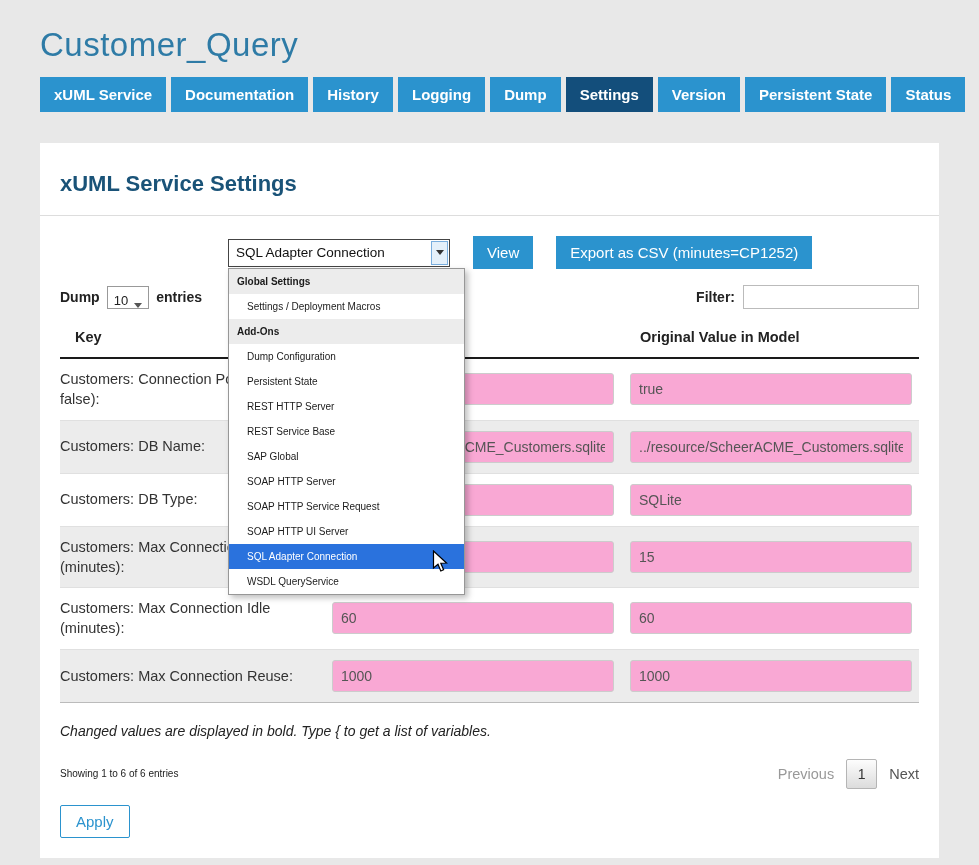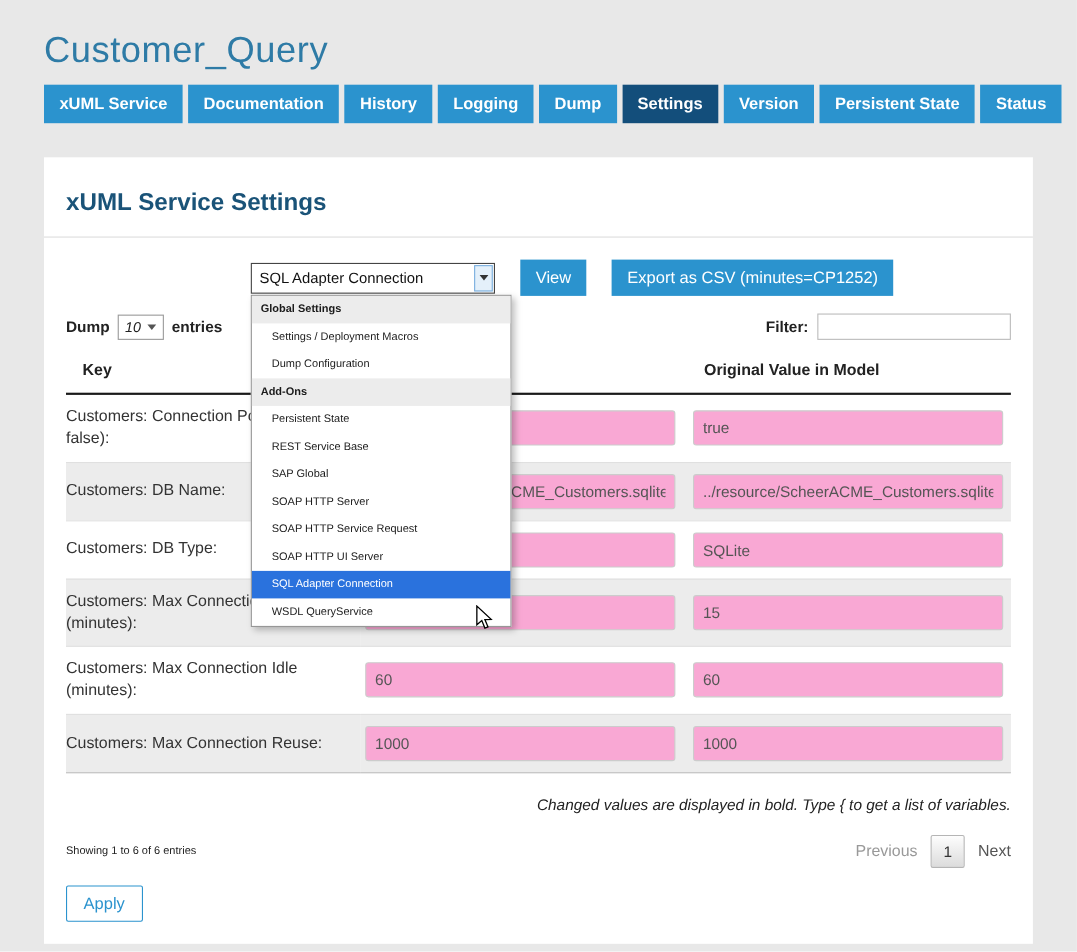--- a/index.html
+++ b/index.html
@@ -52,22 +52,22 @@
     height: 25px; display: flex; align-items: center; font-size: 10px;
     color: #1b1b1b; padding-left: 18px; cursor: pointer; white-space: nowrap;
   }
   .dd-row.group { background: #ececec; font-weight: 700; padding-left: 8px; cursor: default; }
   .dd-row.selected { background: #2a72dd; color: #fff; }
   .cursor { position: absolute; left: 203px; top: 281px; z-index: 60; }
 
   .list-controls { display: flex; justify-content: space-between; align-items: center; margin: 16px 0 10px; }
   .length { display: flex; align-items: center; gap: 7px; font-size: 14px; font-weight: 700; color: #222; }
   .page-size {
-    display: inline-flex; align-items: center; gap: 6px; border: 1px solid #999;
-    background: #fff; height: 23px; padding: 0 6px; font-size: 13px; font-weight: 400; cursor: pointer; font-style: italic;
+    display: inline-flex; align-items: flex-end; gap: 6px; border: 1px solid #999;
+    background: #fff; height: 23px; padding: 0 6px; font-size: 13px; font-weight: 400; cursor: pointer;
   }
   .page-size .caret {
     display: inline-block; border-left: 4px solid transparent;
     border-right: 4px solid transparent; border-top: 5px solid #555;
   }
   .filter { display: flex; align-items: center; gap: 8px; font-size: 14px; font-weight: 700; color: #222; }
   .filter input { width: 176px; height: 24px; border: 1px solid #bbb; font-family: inherit; font-size: 13px; padding: 0 5px; }
 
   table { width: 100%; border-collapse: collapse; }
   thead th {
@@ -80,21 +80,21 @@
   tbody td { padding: 10px 0; border-bottom: 1px solid #e0e0e0; vertical-align: middle; font-size: 14.5px; color: #333; }
   tbody tr:nth-child(even) { background: #ececec; }
   tbody tr:last-child td { border-bottom: 1px solid #bbb; }
   td.key { padding-right: 6px; line-height: 1.4; }
   .cell-input {
     width: 282px; height: 32px; background: #f9a8d4; border: 1px solid #ccc;
     border-radius: 3px; color: #555; font-size: 14px; font-family: inherit; padding: 0 8px;
   }
   td.val .cell-input { margin-left: 4px; }
 
-  .note { text-align: right; font-style: italic; font-size: 14px; color: #222; margin: 20px 0 4px; }
+  .note { text-align: left; font-style: italic; font-size: 14px; color: #222; margin: 20px 0 4px; }
   .table-footer { display: flex; justify-content: space-between; align-items: center; margin-top: 20px; }
   .info { font-size: 10px; color: #222; }
   .paging { display: flex; align-items: center; gap: 12px; font-size: 14.5px; }
   .prev { color: #999; cursor: default; }
   .next { color: #555; cursor: pointer; }
   .page-btn {
     width: 31px; height: 30px; border: 1px solid #b5b5b5; border-radius: 2px;
     background: linear-gradient(#fdfdfd, #dcdcdc); display: flex; align-items: center;
     justify-content: center; font-size: 14px; color: #333; cursor: pointer;
   }
@@ -131,23 +131,24 @@
     <div class="controls">
       <div class="combo-wrap">
         <div class="combo">
           <span>SQL Adapter Connection</span>
           <span class="combo-arrow"></span>
         </div>
 
         <div class="dropdown">
           <div class="dd-row group">Global Settings</div>
           <div class="dd-row">Settings / Deployment Macros</div>
+          <div class="dd-row group">Add-Ons</div>
           <div class="dd-row">Dump Configuration</div>
-          <div class="dd-row group">Add-Ons</div>
           <div class="dd-row">Persistent State</div>
+          <div class="dd-row">REST HTTP Server</div>
           <div class="dd-row">REST Service Base</div>
           <div class="dd-row">SAP Global</div>
           <div class="dd-row">SOAP HTTP Server</div>
           <div class="dd-row">SOAP HTTP Service Request</div>
           <div class="dd-row">SOAP HTTP UI Server</div>
           <div class="dd-row selected">SQL Adapter Connection</div>
           <div class="dd-row">WSDL QueryService</div>
           <div class="cursor">
             <svg width="18" height="24" viewBox="0 0 18 24">
               <path d="M1.5 1 L1.5 18 L6 14.2 L8.8 21 L11.6 19.8 L8.8 13.2 L14.5 13 Z" fill="#ffffff" stroke="#000000" stroke-width="1.2"></path>

